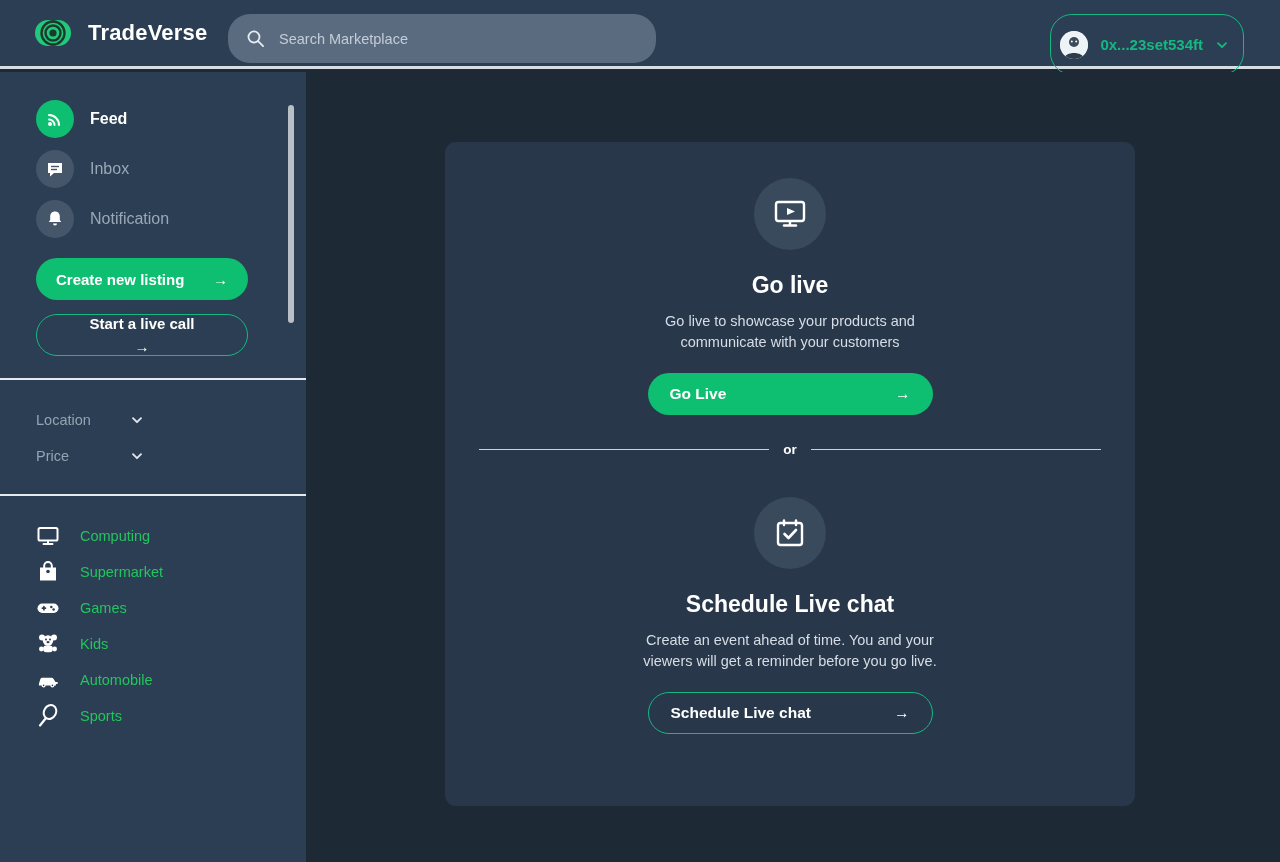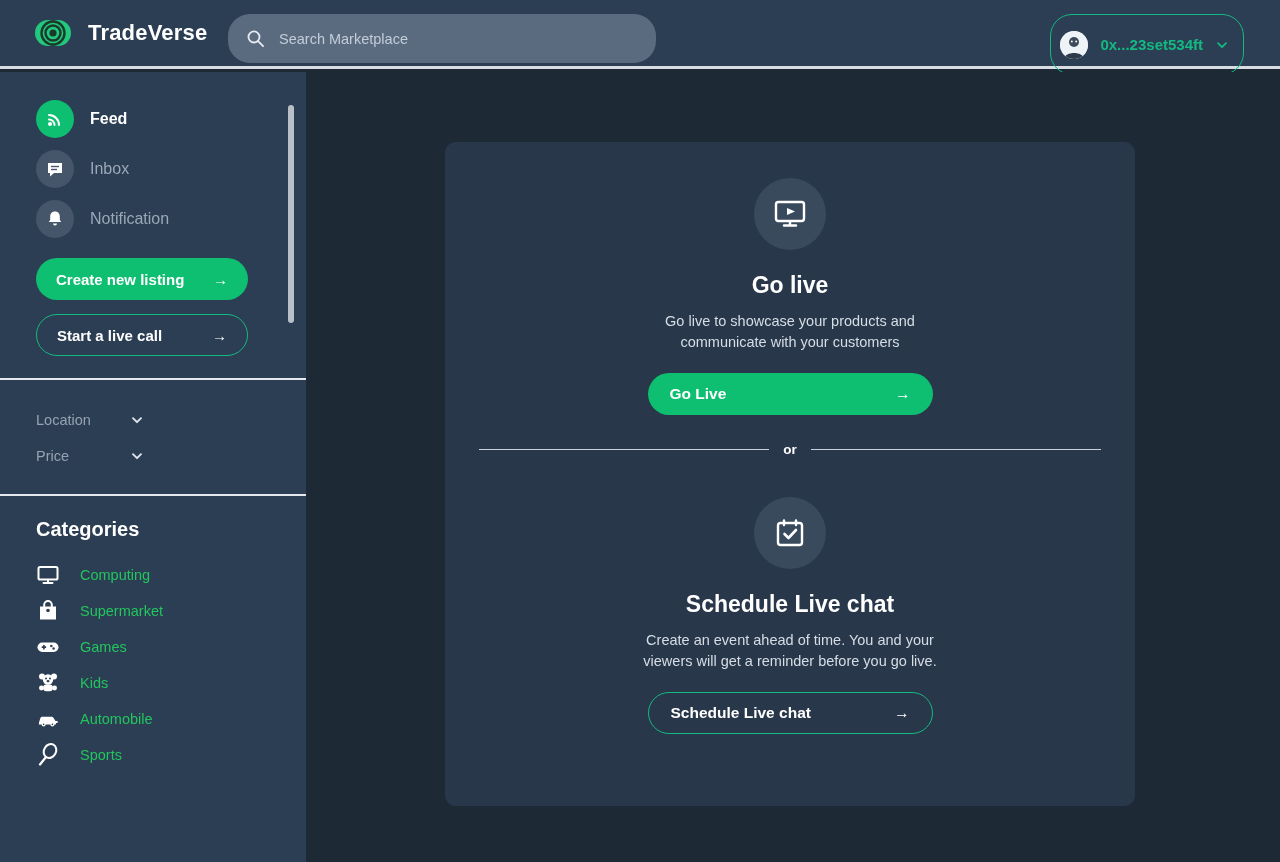--- a/index.html
+++ b/index.html
@@ -145,21 +145,21 @@
     height: 42px;
     margin-left: 36px;
     border-radius: 21px;
     padding: 0 20px;
     font-size: 15px;
     font-weight: bold;
     color: #ffffff;
     cursor: pointer;
   }
   .side-btn.filled { background: #0ebe71; margin-top: 14px; }
-  .side-btn.outlined { background: transparent; border: 1.5px solid #13b981; margin-top: 14px; }
+  .side-btn.outlined { background: transparent; border: 1.5px solid #13b981; margin-top: 14px; flex-direction: column; }
   .side-btn .arr { font-size: 15px; }
 
   .divider {
     width: 311px;
     height: 2px;
     background: #e5e9ee;
     margin-top: 22px;
   }
 
   .section { padding: 22px 0 20px 36px; }
@@ -368,21 +368,20 @@
       <span class="filter-label">Price</span>
       <svg class="filter-chev" viewBox="0 0 14 14">
         <polyline points="3,5.2 7,9.2 11,5.2" fill="none" stroke="#dfe5ec" stroke-width="1.9" stroke-linecap="round" stroke-linejoin="round"></polyline>
       </svg>
     </div>
   </div>
 
   <div class="divider" style="margin-top:0"></div>
 
   <div class="section">
-    <div class="section-title">Categories</div>
 
     <div class="cat-row">
       <svg class="cat-icon" viewBox="0 0 24 24">
         <rect x="2.5" y="4" width="19" height="12.5" rx="1.6" fill="none" stroke="#ffffff" stroke-width="2"></rect>
         <line x1="12" y1="16.5" x2="12" y2="19.5" stroke="#ffffff" stroke-width="2"></line>
         <line x1="7.5" y1="20" x2="16.5" y2="20" stroke="#ffffff" stroke-width="2" stroke-linecap="round"></line>
       </svg>
       <span class="cat-label">Computing</span>
     </div>
 

